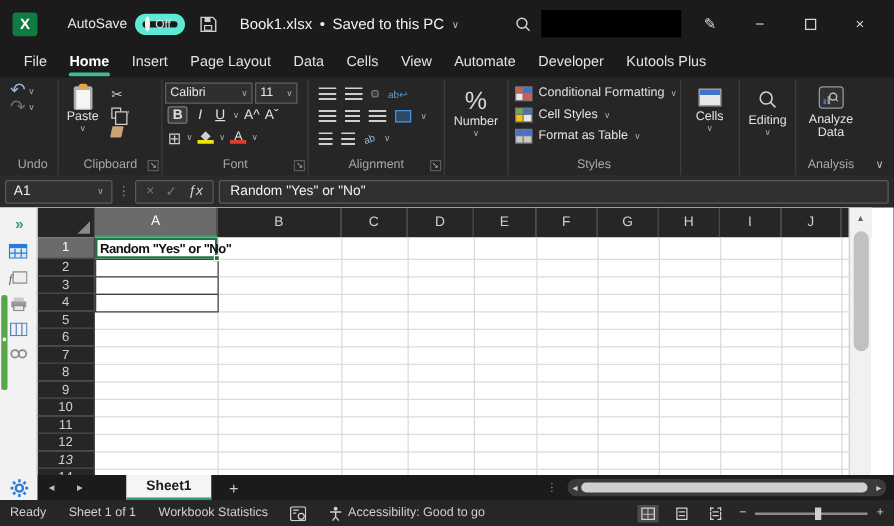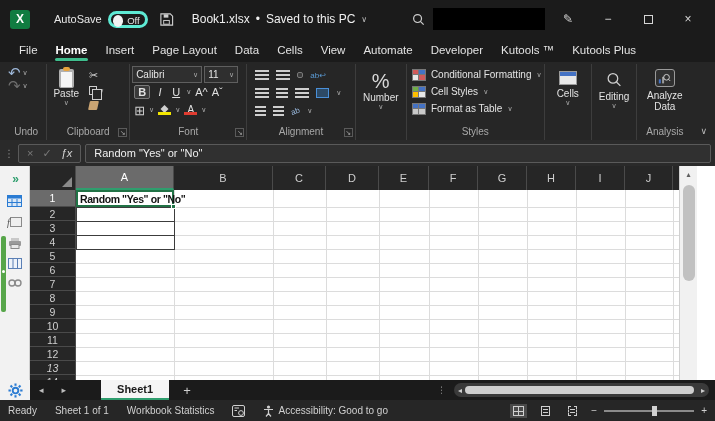--- a/index.html
+++ b/index.html
@@ -6,22 +6,22 @@
   html,body { width:715px; height:421px; overflow:hidden;
     font-family:"Liberation Sans", sans-serif; background:#1f1f1f; }
   .app { position:relative; width:715px; height:421px; background:#1f1f1f; color:#d6d6d6; }
 
   
   .titlebar { position:absolute; left:0; top:0; width:715px; height:38px;
     background:#1b1b1b; display:flex; align-items:center; gap:10px; padding:0 10px; }
   .xl-logo { width:20px; height:19px; background:#107c41; border-radius:3px; color:#fff;
     font-weight:bold; font-size:12px; display:flex; align-items:center; justify-content:center; }
   .autosave { display:flex; align-items:center; gap:6px; font-size:11px; color:#e8e8e8; margin-left:14px;}
-  .toggle { width:40px; height:17px; border:3px solid #5eead4; border-radius:9px; display:flex;
-    align-items:flex-start; gap:4px; padding:1px 5px 1px 2px; }
+  .toggle { width:40px; height:17px; border:6px solid #5eead4; border-radius:9px; display:flex;
+    align-items:center; gap:4px; padding:1px 5px 1px 2px; }
   .knob { width:12px; height:12px; border-radius:50%; background:#f2f2f2; }
   .toggle .state { font-size:9.5px; color:#e8e8e8; }
   .tb-ic { width:18px; height:18px; display:flex; align-items:center; justify-content:center; color:#d6d6d6; }
   .doc-title { display:flex; align-items:center; gap:6px; font-size:12px; color:#f0f0f0; margin-left:6px;}
   .chev { font-size:8px; color:#bdbdbd; }
   .tb-right { margin-left:auto; display:flex; align-items:center; gap:6px; }
   .redacted { width:112px; height:22px; background:#000; }
   .win-btn { width:34px; height:26px; display:flex; align-items:center; justify-content:center;
     color:#d6d6d6; font-size:12px; }
   .maxbox { width:9px; height:9px; border:1px solid #d6d6d6; }
@@ -226,21 +226,20 @@
   <div class="menubar">
     <span class="mtab">File</span>
     <span class="mtab active">Home</span>
     <span class="mtab">Insert</span>
     <span class="mtab">Page Layout</span>
     <span class="mtab">Data</span>
     <span class="mtab">Cells</span>
     <span class="mtab">View</span>
     <span class="mtab">Automate</span>
     <span class="mtab">Developer</span>
-    <span class="mtab">Kutools ™</span>
     <span class="mtab">Kutools Plus</span>
 
   </div>
 
   <div class="ribbon">
 
     <div class="g g-undo">
       <div class="clip-row">
         <span class="u-arrow">↶</span>
         <span class="sm">∨</span>
@@ -410,20 +409,24 @@
         <span>Analyze</span><br>
         <span>Data</span>
       </span>
       <div class="g-label">Analysis</div>
     </div>
 
     <div class="collapse">∨</div>
   </div>
 
   <div class="fbar">
+    <div class="namebox">
+      <span>A1</span>
+      <span class="sm">∨</span>
+    </div>
     <span class="dots">⋮</span>
     <div class="fx-group">
       <span class="fx-x">×</span>
       <span class="fx-ck">✓</span>
       <span class="fx-fx">ƒx</span>
     </div>
     <div class="fml">Random "Yes" or "No"</div>
   </div>
 
   <div class="main">

